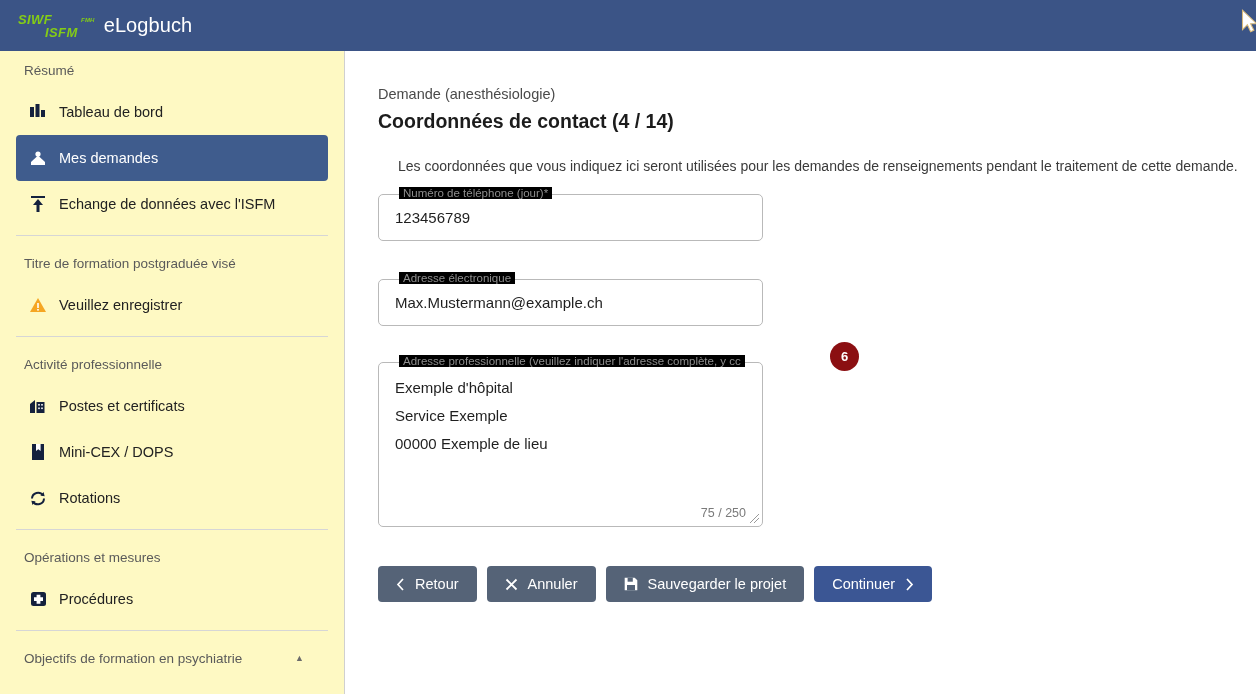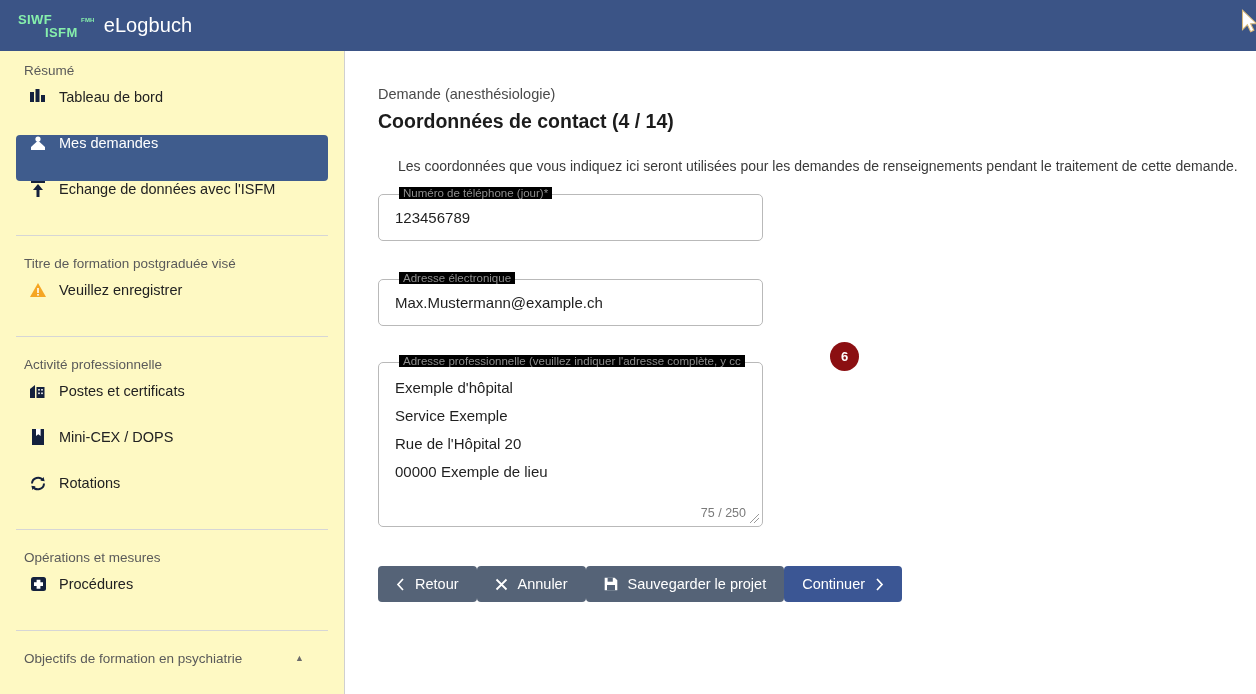--- a/index.html
+++ b/index.html
@@ -16,27 +16,28 @@
     position: absolute; left: 0; top: 0;
     width: 1256px; height: 51px;
     background: #3b5486;
     display: flex; align-items: center;
   }
   #logo-block {
     display: flex; align-items: center;
     margin-left: 18px;
   }
   #logo-mark {
-    color: #86efac;
+    color: #84cc16;
     font-weight: bold;
     font-size: 13px;
     line-height: 13px;
     letter-spacing: .4px;
     position: relative;
     padding-right: 4px;
+    font-style: italic;
   }
   #logo-mark .l2 { display: block; margin-left: 9px; padding-left: 18px; }
   #logo-sup {
     position: absolute; right: -13px; top: 1px;
     font-size: 6px; letter-spacing: .2px; font-weight: bold;
   }
   #app-title {
     color: #ffffff;
     font-size: 20px;
     margin-left: 22px;
@@ -60,21 +61,21 @@
     font-size: 13.5px;
     padding: 0 0 0 24px;
     height: 38px;
     display: flex; align-items: center;
     justify-content: space-between;
   }
   .side-section-head .caret { margin-right: 40px; color: #6b6b6b; font-size: 9px; }
   .side-item {
     height: 46px;
     margin: 0 16px;
-    display: flex; align-items: flex-start;
+    display: flex; align-items: center;
     border-radius: 4px;
     color: #222222;
     font-size: 14.5px;
     padding-left: 9px;
     cursor: pointer;
   }
   .side-item .ico {
     width: 26px; display: flex; align-items: center; justify-content: center;
     margin-right: 8px;
   }
@@ -145,21 +146,21 @@
     position: absolute; left: 484px; top: 291px;
     width: 29px; height: 29px; border-radius: 50%;
     background: #8b0f12; color: #ffffff;
     display: flex; align-items: center; justify-content: center;
     font-size: 13px; font-weight: bold;
   }
 
   
   #btnrow {
     position: absolute; left: 32px; top: 515px;
-    display: flex; 
+    display: flex; gap: 10px;
   }
   .btn {
     height: 36px;
     background: #556377;
     color: #ffffff;
     border: none; border-radius: 4px;
     font-size: 14.5px;
     font-family: "Liberation Sans", sans-serif;
     display: flex; align-items: center; gap: 10px;
     padding: 0 18px;
@@ -312,21 +313,20 @@
   <div class="field" id="field-email">
     <div class="legend-wrap">Adresse électronique</div>
     <div class="val">Max.Mustermann@example.ch</div>
   </div>
 
   <div class="field" id="field-addr">
     <div class="legend-wrap">Adresse professionnelle (veuillez indiquer l'adresse complète, y cc</div>
     <div class="val">
       <div>Exemple d'hôpital</div>
       <div>Service Exemple</div>
-      <div>Rue de l'Hôpital 20</div>
       <div>00000 Exemple de lieu</div>
     </div>
     <div id="char-count">75 / 250</div>
     <svg id="resize-grip" viewBox="0 0 12 12">
       <path d="M11 2 L2 11 M11 6 L6 11" stroke="#9a9a9a" stroke-width="1" fill="none"></path>
     </svg>
   </div>
 
   <div id="badge">6</div>
 

